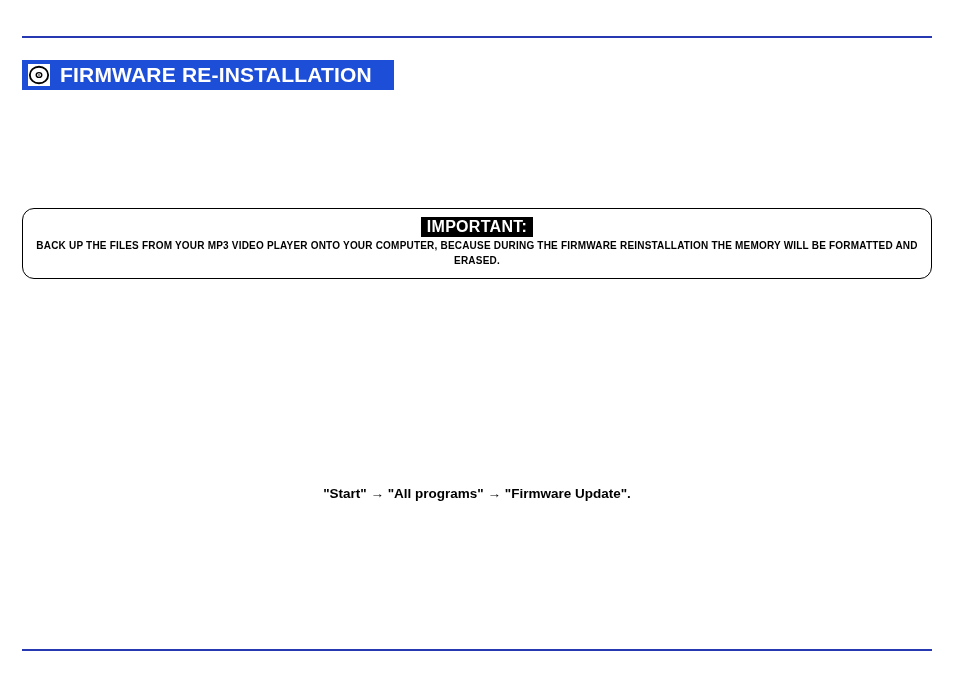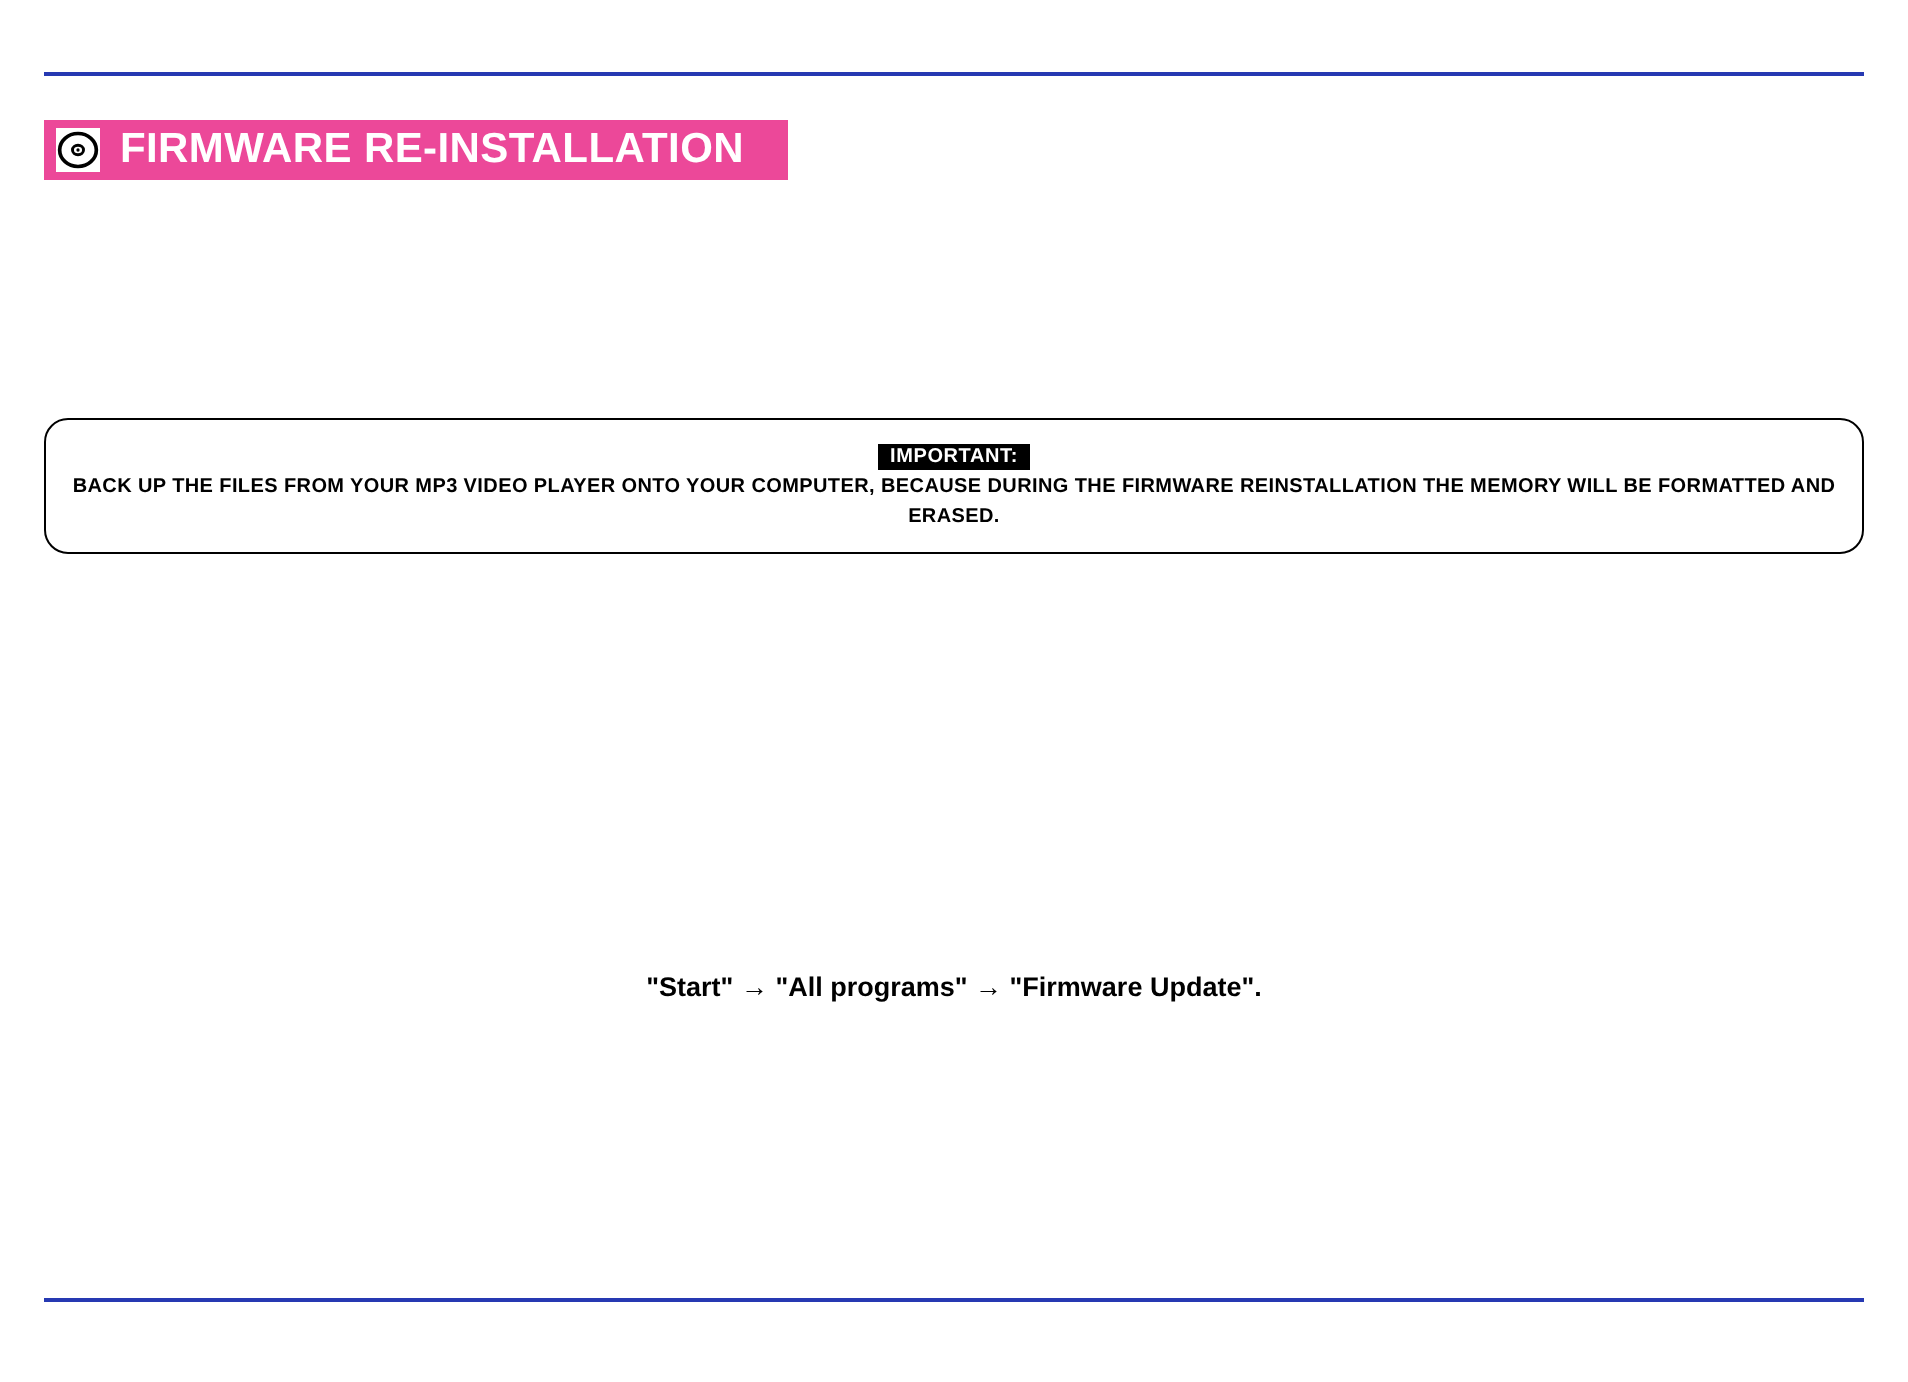--- a/index.html
+++ b/index.html
@@ -13,21 +13,21 @@
     }
     .rule-top { border-top: 2px solid #2639b2; margin-top: 10px; }
     .rule-bottom {
       border-top: 2px solid #2639b2;
       position: absolute;
       left: 22px; right: 22px; bottom: 40px;
     }
     .header-bar {
       display: inline-flex;
       align-items: center;
-      background: #ec4899;
+      background: #1d4ed8;
       color: #ffffff;
       margin-top: 22px;
       padding: 2px 22px 2px 4px;
     }
     .header-bar .icon {
       width: 26px; height: 26px;
       margin-right: 8px;
       display: inline-flex; align-items: center; justify-content: center;
     }
     .header-bar .icon svg { width: 22px; height: 22px; }
@@ -41,21 +41,21 @@
       border: 1.5px solid #000000;
       border-radius: 12px;
       padding: 8px 8px 10px;
       text-align: center;
     }
     .important-label {
       display: inline-block;
       background: #000000;
       color: #ffffff;
       font-weight: bold;
-      font-size: 10px;
+      font-size: 16px;
       padding: 1px 6px;
       letter-spacing: 0.3px;
       margin-bottom: 2px;
     }
     .notice-text {
       font-size: 10px;
       font-weight: bold;
       line-height: 1.45;
       letter-spacing: 0.2px;
     }

